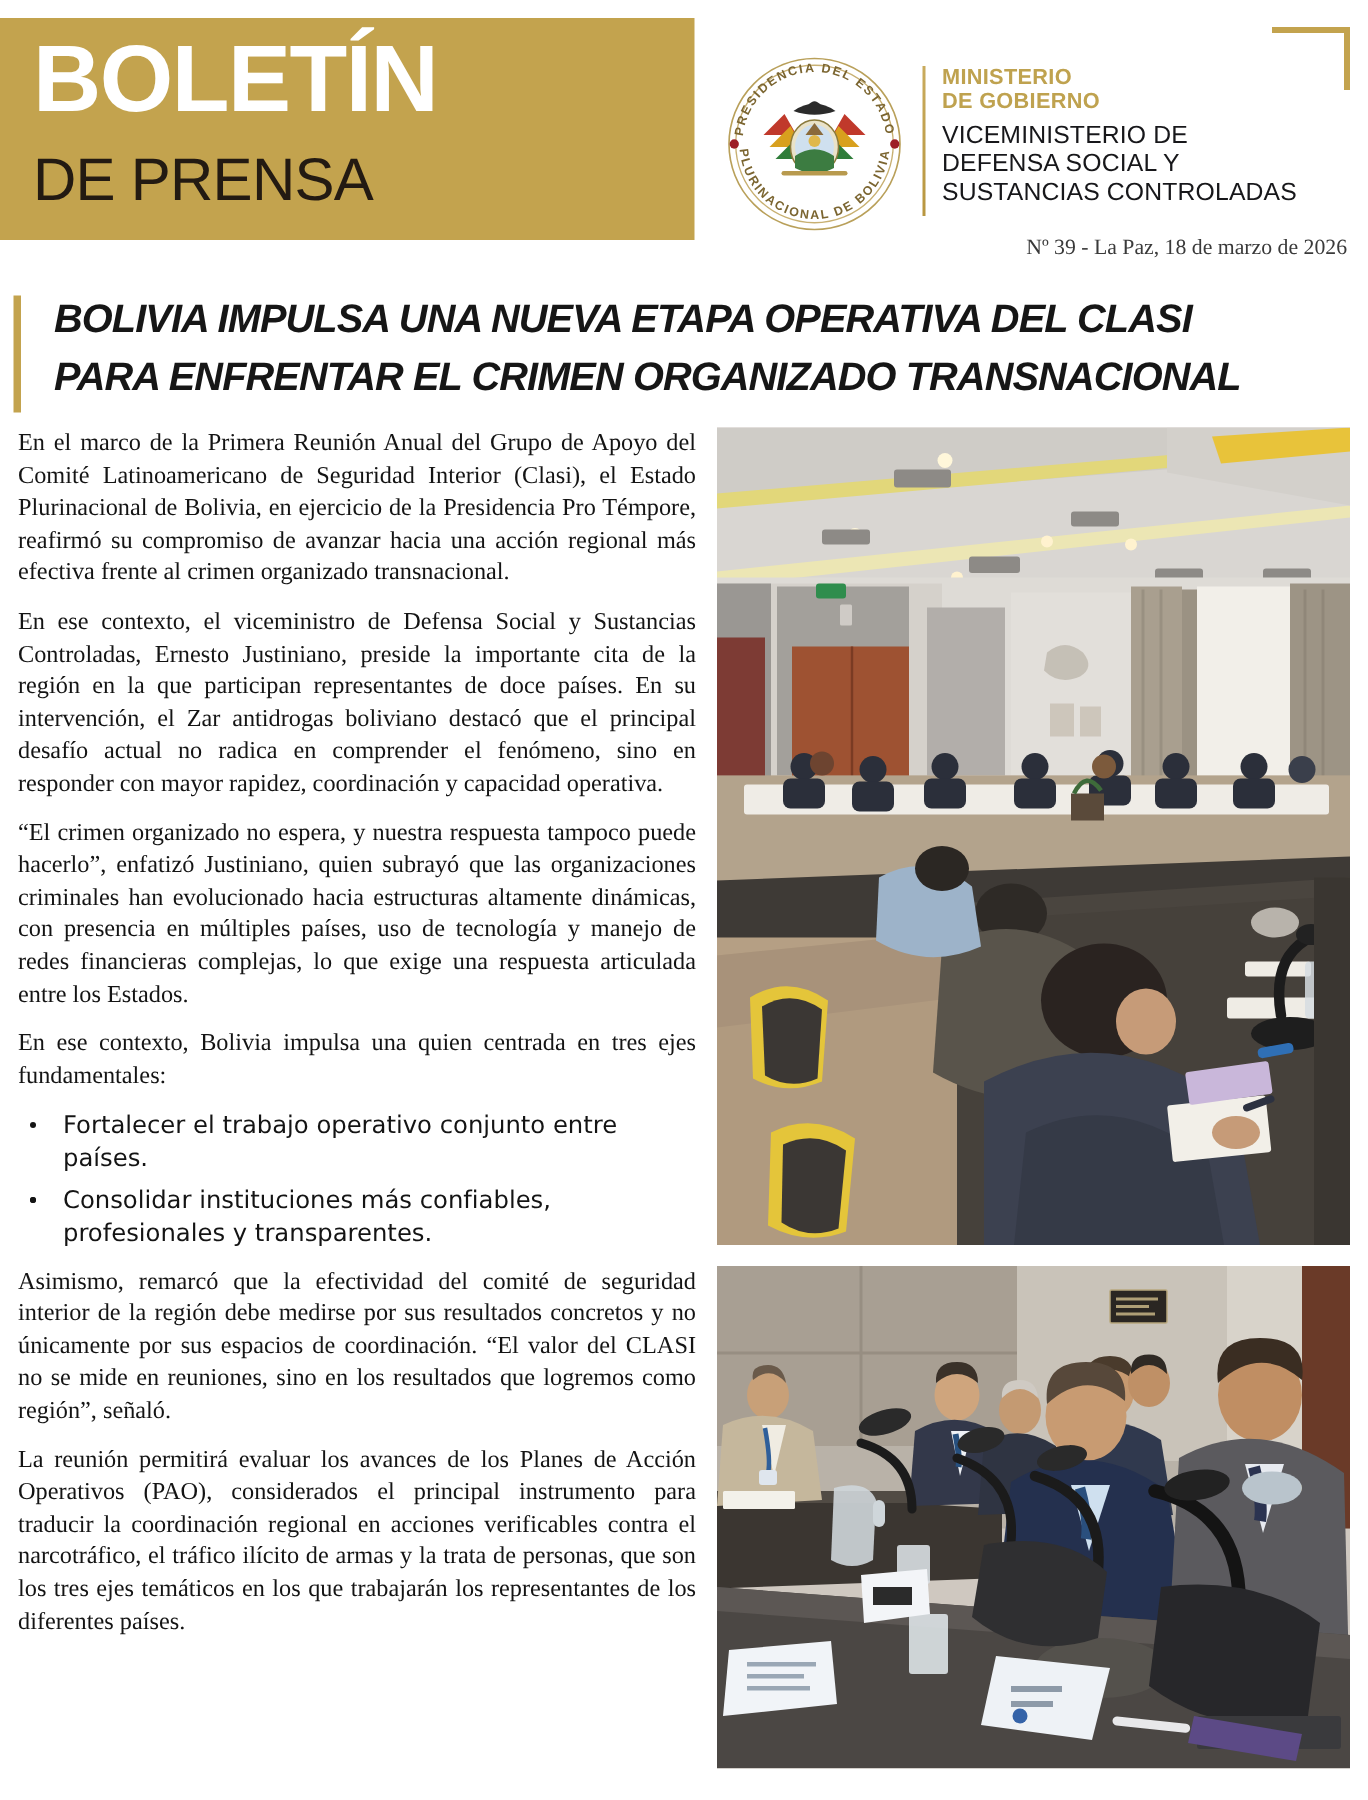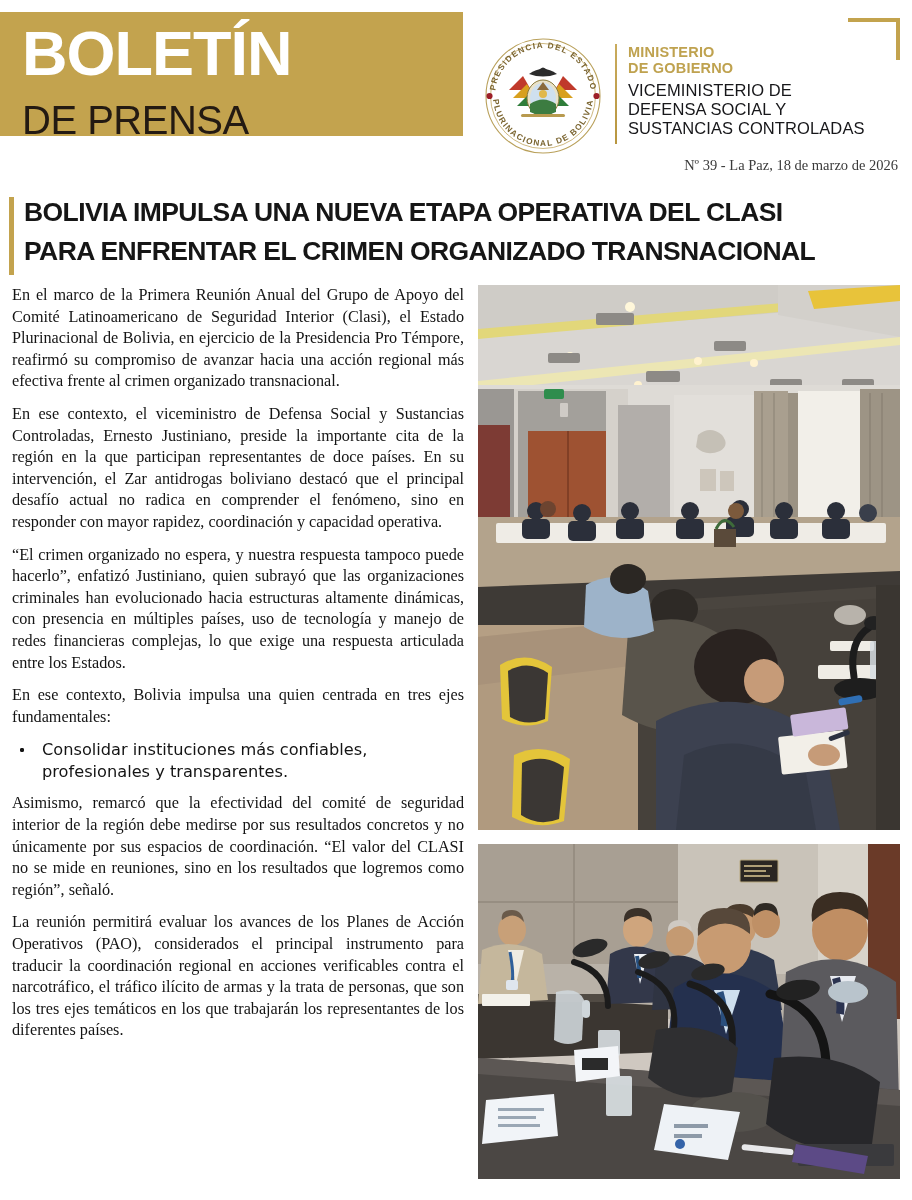--- a/index.html
+++ b/index.html
@@ -21,21 +21,21 @@
   .masthead {
     position: relative;
     height: 185px;
     width: 912px;
   }
   .gold-banner {
     position: absolute;
     left: 0;
     top: 12px;
     width: 463px;
-    height: 124px;
+    height: 148px;
     background: var(--gold, #c3a34e);
     box-sizing: border-box;
     padding: 6px 0 0 22px;
   }
   .banner-line1 {
     font-family: "Liberation Sans", sans-serif;
     font-weight: bold;
     font-size: 63px;
     line-height: 70px;
     letter-spacing: -1px;
@@ -122,22 +122,23 @@
     position: absolute;
     right: 0; top: 0;
     width: 4px; height: 42px;
     background: #c3a34e;
   }
 
   
   .headline-row {
     position: relative;
     margin: 8px 0 0 0;
-    padding-left: 24px;
+    padding-left: 36px;
     min-height: 86px;
+    font-style: italic;
   }
   .headline-bar {
     position: absolute;
     left: 9px;
     top: 4px;
     width: 5px;
     height: 78px;
     background: #c3a34e;
   }
   .headline {
@@ -287,20 +288,21 @@
 
 <div class="content">
 
   <div class="col-text">
     <p class="para">En el marco de la Primera Reunión Anual del Grupo de Apoyo del Comité Latinoamericano de Seguridad Interior (Clasi), el Estado Plurinacional de Bolivia, en ejercicio de la Presidencia Pro Témpore, reafirmó su compromiso de avanzar hacia una acción regional más efectiva frente al crimen organizado transnacional.</p>
     <p class="para">En ese contexto, el viceministro de Defensa Social y Sustancias Controladas, Ernesto Justiniano, preside la importante cita de la región en la que participan representantes de doce países. En su intervención, el Zar antidrogas boliviano destacó que el principal desafío actual no radica en comprender el fenómeno, sino en responder con mayor rapidez, coordinación y capacidad operativa.</p>
     <p class="para">“El crimen organizado no espera, y nuestra respuesta tampoco puede hacerlo”, enfatizó Justiniano, quien subrayó que las organizaciones criminales han evolucionado hacia estructuras altamente dinámicas, con presencia en múltiples países, uso de tecnología y manejo de redes financieras complejas, lo que exige una respuesta articulada entre los Estados.</p>
     <p class="para">En ese contexto, Bolivia impulsa una quien centrada en tres ejes fundamentales:</p>
 
     <ul class="bullets">
+      <li><span class="dot"></span><span>Fortalecer el trabajo operativo conjunto entre países.</span></li>
       <li><span class="dot"></span></li>
       <li><span class="dot"></span><span>Consolidar instituciones más confiables, profesionales y transparentes.</span></li>
     </ul>
 
     <p class="para">Asimismo, remarcó que la efectividad del comité de seguridad interior de la región debe medirse por sus resultados concretos y no únicamente por sus espacios de coordinación. “El valor del CLASI no se mide en reuniones, sino en los resultados que logremos como región”, señaló.</p>
     <p class="para">La reunión permitirá evaluar los avances de los Planes de Acción Operativos (PAO), considerados el principal instrumento para traducir la coordinación regional en acciones verificables contra el narcotráfico, el tráfico ilícito de armas y la trata de personas, que son los tres ejes temáticos en los que trabajarán los representantes de los diferentes países.</p>
 
   </div>
 
   <div class="col-photos">

